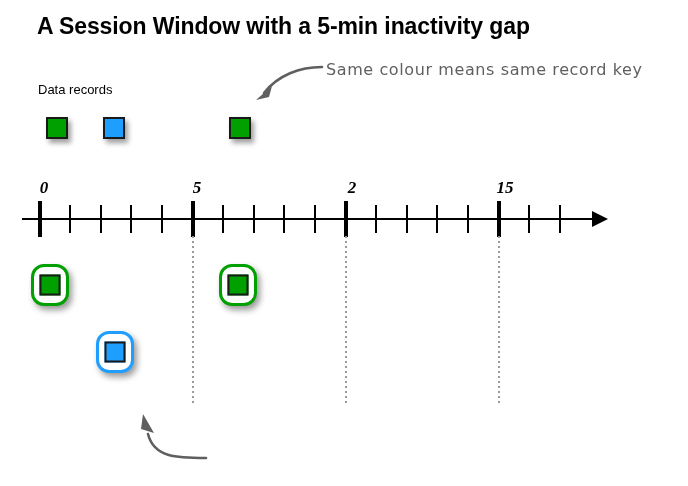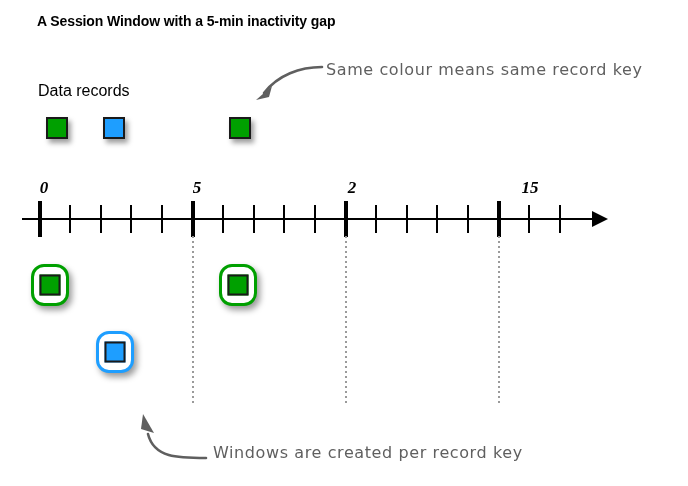--- a/index.html
+++ b/index.html
@@ -14,33 +14,33 @@
     background: #ffffff;
     overflow: hidden;
     font-family: "Liberation Sans", sans-serif;
   }
 
   
   #title {
     position: absolute;
     left: 37px;
     top: 13px;
-    font-size: 14px;
+    font-size: 23px;
     font-weight: bold;
     color: #000000;
     letter-spacing: -0.1px;
     white-space: nowrap;
   }
 
   
   #data-records-label {
     position: absolute;
     left: 38px;
     top: 82px;
-    font-size: 16px;
+    font-size: 13px;
     color: #000000;
     white-space: nowrap;
   }
 
   
   .record-square {
     position: absolute;
     width: 22px;
     height: 22px;
     border: 2px solid #1a1a1a;
@@ -191,21 +191,21 @@
   <div class="tick minor" style="left:375px;"></div>
   <div class="tick minor" style="left:406px;"></div>
   <div class="tick minor" style="left:436px;"></div>
   <div class="tick minor" style="left:467px;"></div>
   <div class="tick minor" style="left:528px;"></div>
   <div class="tick minor" style="left:559px;"></div>
 
   <div class="tick-label" style="left:44px;">0</div>
   <div class="tick-label" style="left:197px;">5</div>
   <div class="tick-label" style="left:352px;">2</div>
-  <div class="tick-label" style="left:530px;font-family:Liberation Serif, serif;">15</div>
+  <div class="tick-label" style="left:505px;font-family:Liberation Serif, serif;">15</div>
 
 
   <div class="drop-line" style="left:192px;"></div>
   <div class="drop-line" style="left:345px;"></div>
   <div class="drop-line" style="left:498px;"></div>
 
   <div class="window-box" style="left:31px; top:264px; border-color:#00a000;">
     <div class="inner-square" style="background:#00a000;"></div>
   </div>
 
@@ -214,15 +214,14 @@
   </div>
 
   <div class="window-box" style="left:96px; top:331px; border-color:#1e9eff;">
     <div class="inner-square" style="background:#1e9eff;"></div>
   </div>
 
   <svg class="annot-arrow" style="left:118px; top:408px;" width="95" height="62" viewBox="0 0 95 62">
     <path d="M 88 50 C 60 50, 36 50, 30 26" stroke="#5f5f5f" stroke-width="2.6" fill="none" stroke-linecap="round"></path>
     <path d="M 25 6 L 36 25 L 23 21 Z" fill="#5f5f5f"></path>
   </svg>
-  <div class="annotation" id="annotation-bottom">Windows are created per record key</div>
 
 </div>
 
 </body></html>

